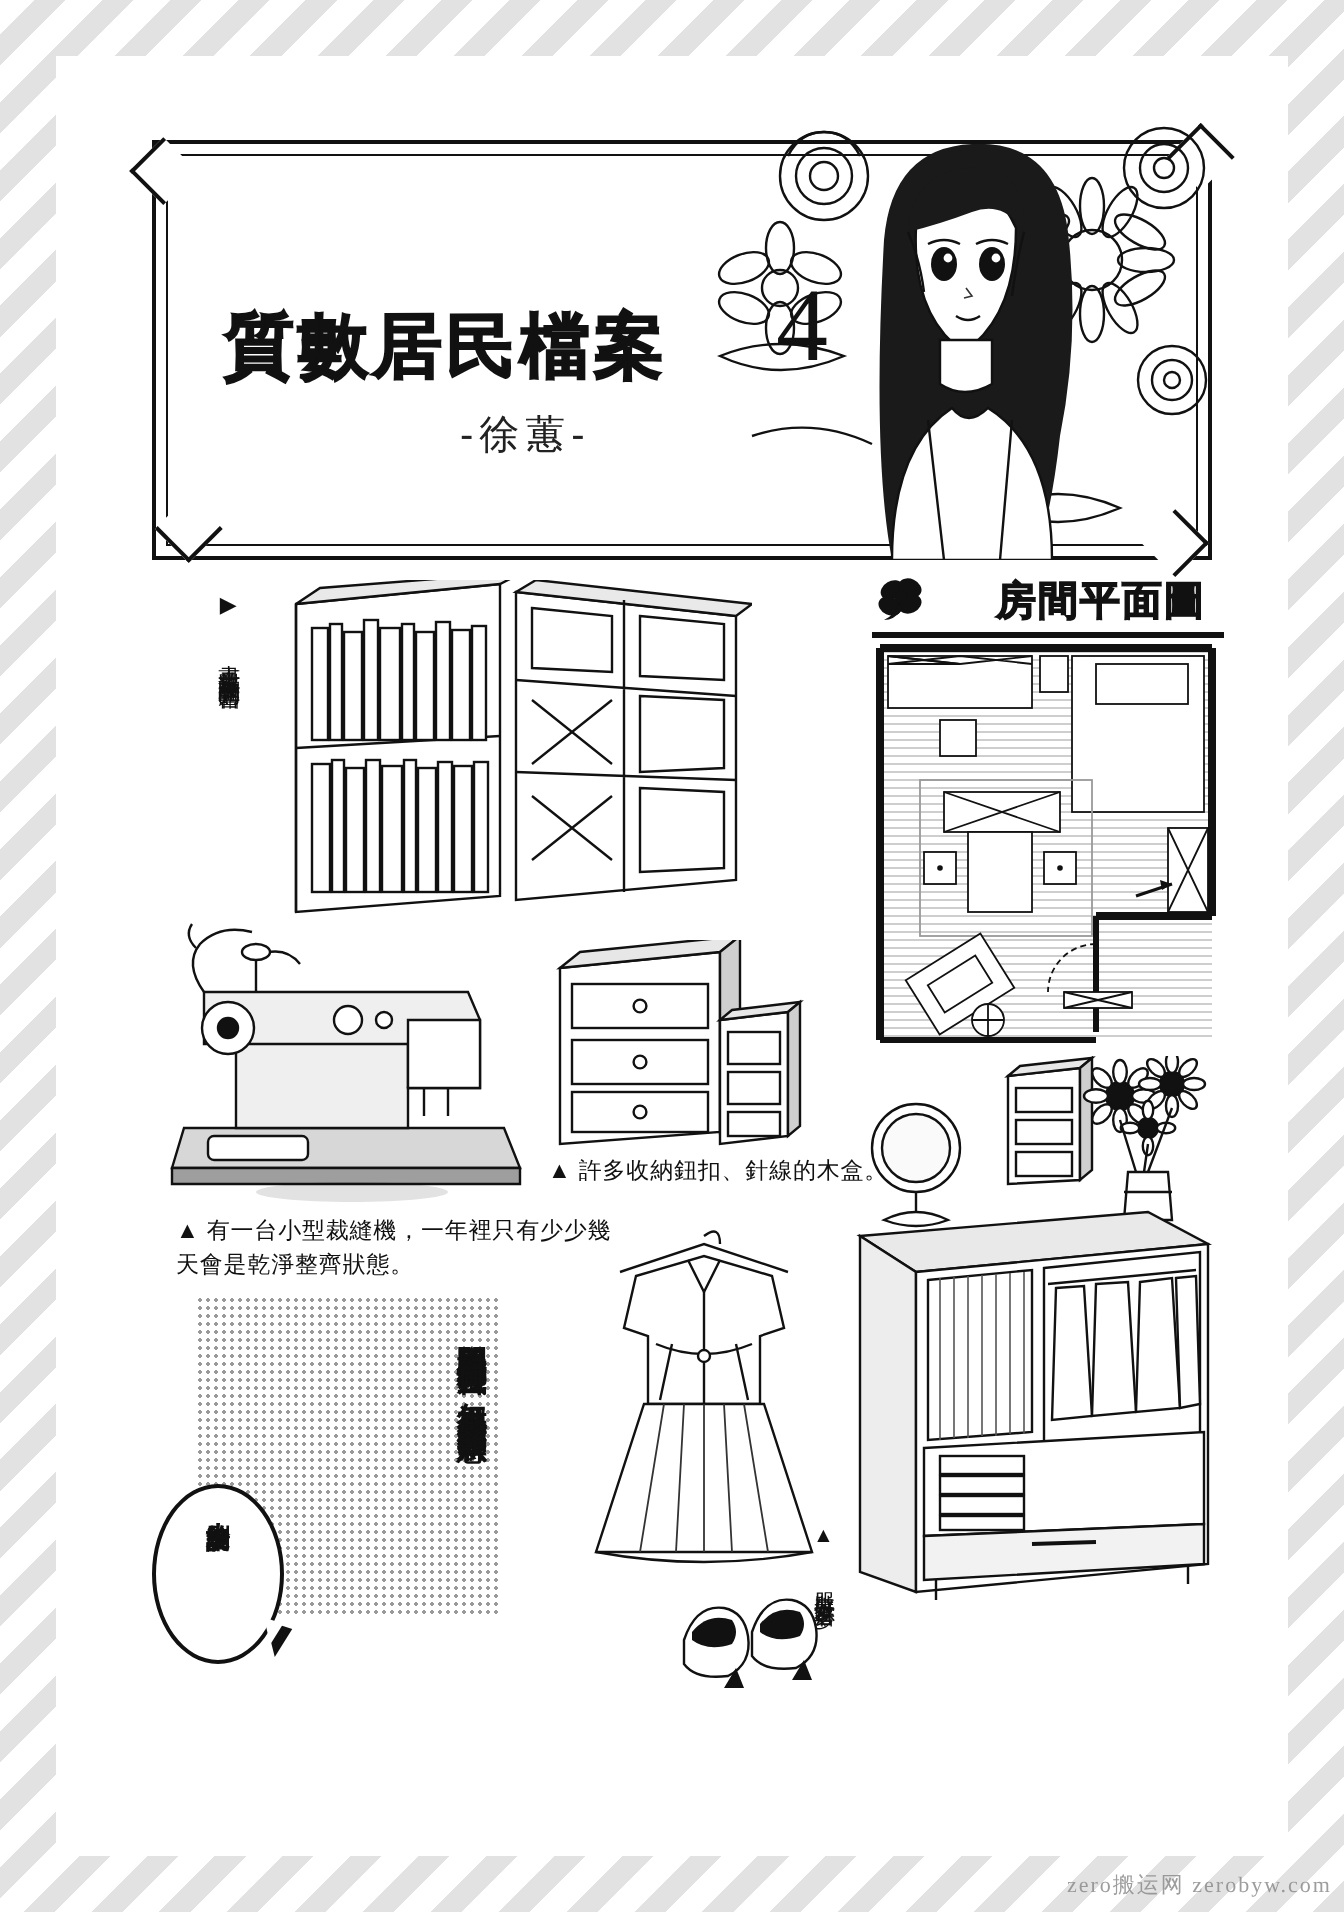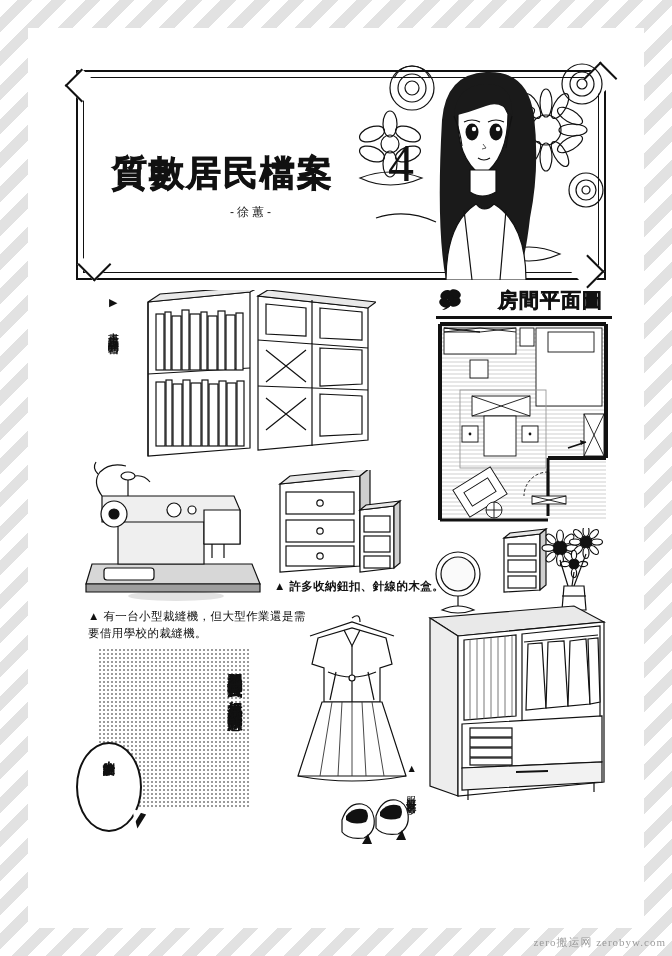--- a/index.html
+++ b/index.html
@@ -47,21 +47,21 @@
     font-size:35px;font-weight:bold;letter-spacing:2px;color:#111;
     -webkit-text-stroke:1px #111;
     white-space:nowrap;
   }
   .title-num{
     position:absolute;left:310px;top:62px;
     font-size:52px;font-weight:300;color:#111;font-family:"Liberation Serif",serif;
   }
   .title-sub{
     position:absolute;left:152px;top:132px;
-    font-size:12px;color:#222;letter-spacing:3px;
+    font-size:20px;color:#222;letter-spacing:3px;
   }
 
   
   .art-girl{
     position:absolute;left:350px;top:58px;width:268px;height:222px;
     overflow:hidden;
   }
 
   
   .plan-head{
@@ -88,21 +88,21 @@
   }
   .vcap-books{
     position:absolute;left:105px;top:296px;height:150px;
   }
 
   
   .hcap{
     position:absolute;font-size:11.5px;line-height:1.5;color:#111;letter-spacing:0.4px;
   }
   .cap-sewing{left:88px;top:608px;width:228px;}
-  .cap-drawer{left:274px;top:578px;width:200px;font-weight:bold;}
+  .cap-drawer{left:274px;top:578px;width:200px;}
   .cap-closet{left:432px;top:808px;width:206px;}
 
   
   .tonebox{
     position:absolute;left:98px;top:648px;width:152px;height:160px;
     background-color:#fff;
     background-image:radial-gradient(#9a9a9a 0.9px, transparent 1px);
     background-size:4px 4px;
   }
   .tonetext{
@@ -442,21 +442,21 @@
         <path d="M4 12 L10 7 L44 3 L38 8Z" fill="#e7e7e7"></path>
         <path d="M38 8 L44 3 L44 65 L38 70Z" fill="#cfcfcf"></path>
         <rect x="8" y="18" width="26" height="16" fill="#fff"></rect>
         <rect x="8" y="38" width="26" height="16" fill="#fff"></rect>
         <rect x="8" y="58" width="26" height="12" fill="#fff"></rect>
       </g>
     </svg>
   </div>
 
   <div class="hcap cap-drawer">▲ 許多收納鈕扣、針線的木盒。</div>
-  <div class="hcap cap-sewing">▲ 有一台小型裁縫機，但大型作業還是需要借用學校的裁縫機。</div>
+  <div class="hcap cap-sewing">▲ 有一台小型裁縫機，一年裡只有少少幾天會是乾淨整齊狀態。</div>
 
   <div style="position:absolute;left:428px;top:548px;">
     <svg width="60" height="68" viewBox="0 0 60 68">
       <g class="ink">
         <circle cx="30" cy="26" r="22" fill="#fff"></circle>
         <circle cx="30" cy="26" r="17" fill="#fafafa"></circle>
         <path d="M30 48 L30 58"></path>
         <path d="M14 62 Q30 54 46 62 Q30 68 14 62Z" fill="#fff"></path>
       </g>
     </svg>

